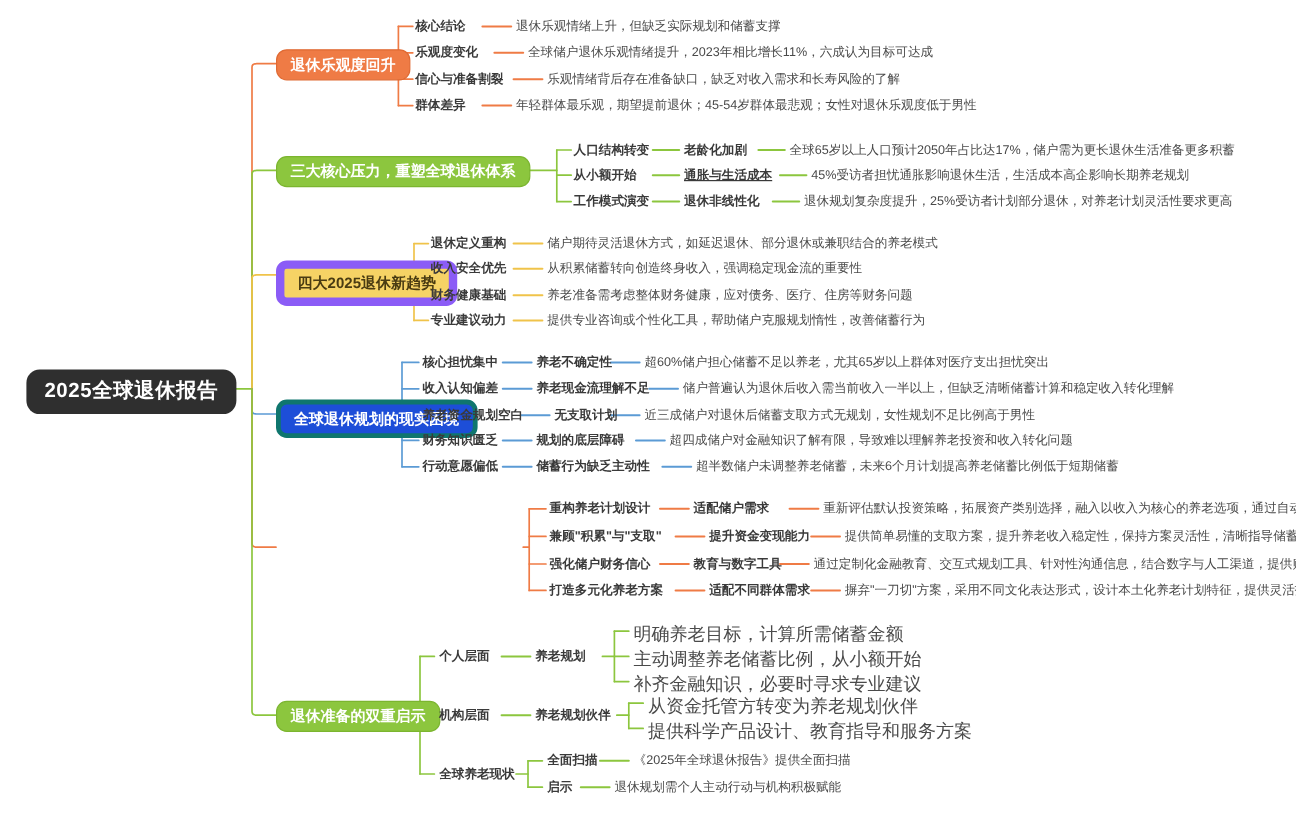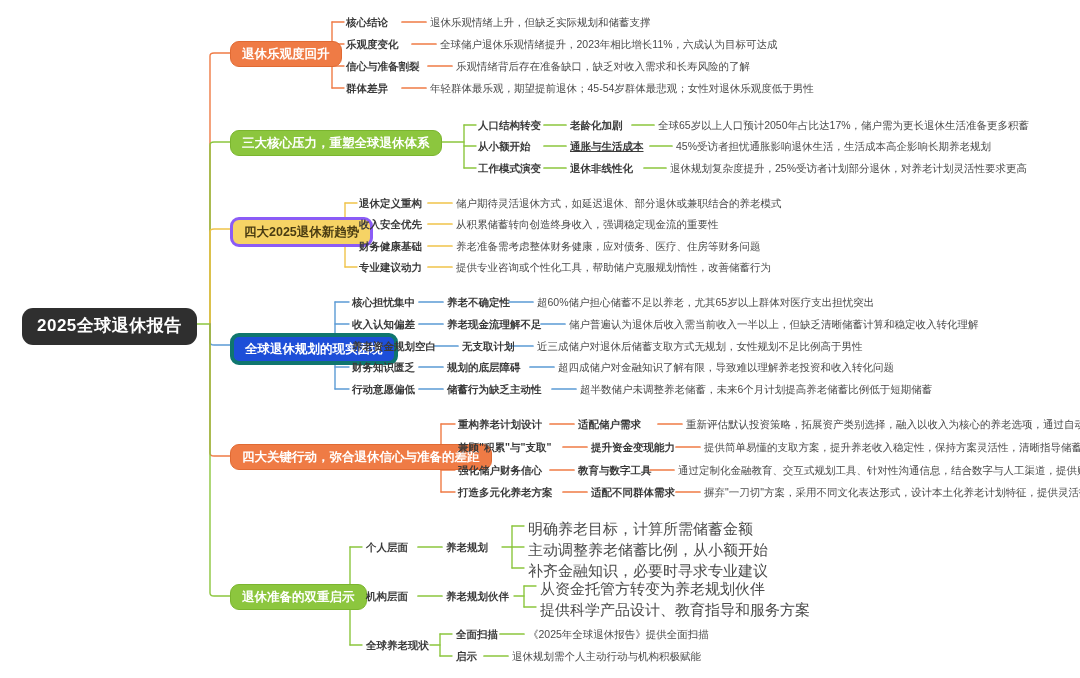--- a/index.html
+++ b/index.html
@@ -29,21 +29,21 @@
     border-radius:9px;
     font-size:12.5px;
     font-weight:bold;
     padding:5px 11px;
     white-space:nowrap;
     line-height:1.15;
     box-sizing:border-box;
   }
   .b1.orange{background:#ef7b45;color:#ffffff;border:1px solid #e06a33;}
   .b1.green {background:#8cc63e;color:#ffffff;border:1px solid #7bb52f;}
-  .b1.gold  {background:#f6d365;color:#4a3c12;border:3px solid #8b5cf6;}
+  .b1.gold  {background:#f6d365;color:#4a3c12;border:7px solid #8b5cf6;}
   .b1.blue  {background:#1d4ed8;color:#ffffff;border:4px solid #0f766e;}
 
   
   .t2{
     position:absolute;
     font-size:10.5px;
     color:#3a3a3a;
     white-space:nowrap;
     line-height:1;
     font-weight:bold;
@@ -231,21 +231,20 @@
   <div class="t2" style="left:352px;top:341px;">养老资金规划空白</div>
   <div class="t3" style="left:462px;top:341px;">无支取计划</div>
   <div class="t4" style="left:537px;top:341px;">近三成储户对退休后储蓄支取方式无规划，女性规划不足比例高于男性</div>
   <div class="t2" style="left:352px;top:362px;">财务知识匮乏</div>
   <div class="t3" style="left:447px;top:362px;">规划的底层障碍</div>
   <div class="t4" style="left:558px;top:362px;">超四成储户对金融知识了解有限，导致难以理解养老投资和收入转化问题</div>
   <div class="t2" style="left:352px;top:384px;">行动意愿偏低</div>
   <div class="t3" style="left:447px;top:384px;">储蓄行为缺乏主动性</div>
   <div class="t4" style="left:580px;top:384px;">超半数储户未调整养老储蓄，未来6个月计划提高养老储蓄比例低于短期储蓄</div>
 
-  <div class="b1 orange" style="left:230px;top:444px;">四大关键行动，弥合退休信心与准备的差距</div>
   <div class="t2" style="left:458px;top:419px;">重构养老计划设计</div>
   <div class="t3" style="left:578px;top:419px;">适配储户需求</div>
   <div class="t4" style="left:686px;top:419px;">重新评估默认投资策略，拓展资产类别选择，融入以收入为核心的养老选项，通过自动化功能推动积极储蓄行为</div>
   <div class="t2" style="left:458px;top:442px;">兼顾"积累"与"支取"</div>
   <div class="t3" style="left:591px;top:442px;">提升资金变现能力</div>
   <div class="t4" style="left:704px;top:442px;">提供简单易懂的支取方案，提升养老收入稳定性，保持方案灵活性，清晰指导储蓄转化为持续收入</div>
   <div class="t2" style="left:458px;top:465px;">强化储户财务信心</div>
   <div class="t3" style="left:578px;top:465px;">教育与数字工具</div>
   <div class="t4" style="left:678px;top:465px;">通过定制化金融教育、交互式规划工具、针对性沟通信息，结合数字与人工渠道，提供贴合不同人生阶段的指导</div>
   <div class="t2" style="left:458px;top:487px;">打造多元化养老方案</div>

